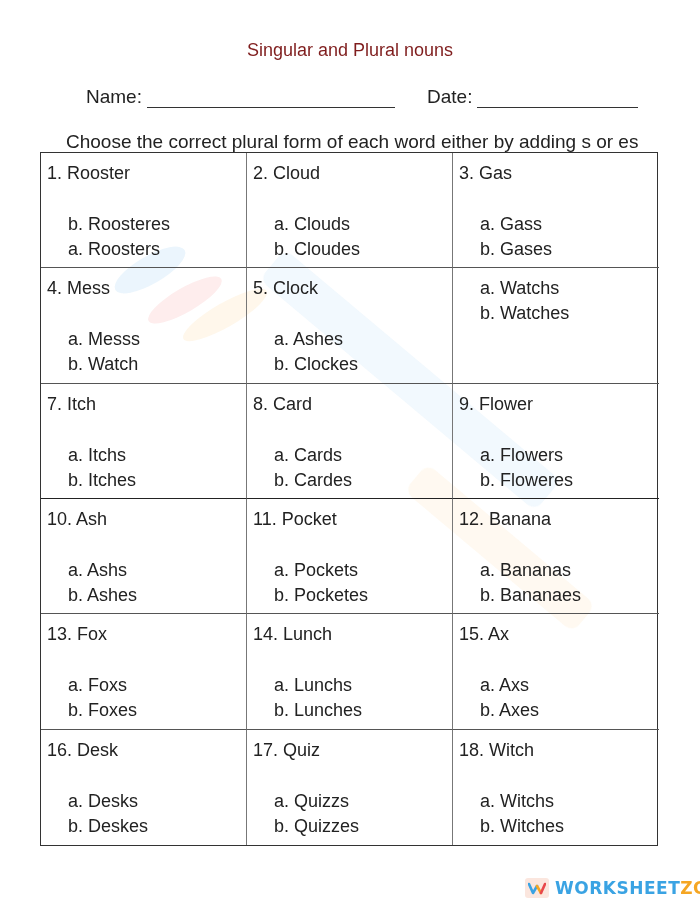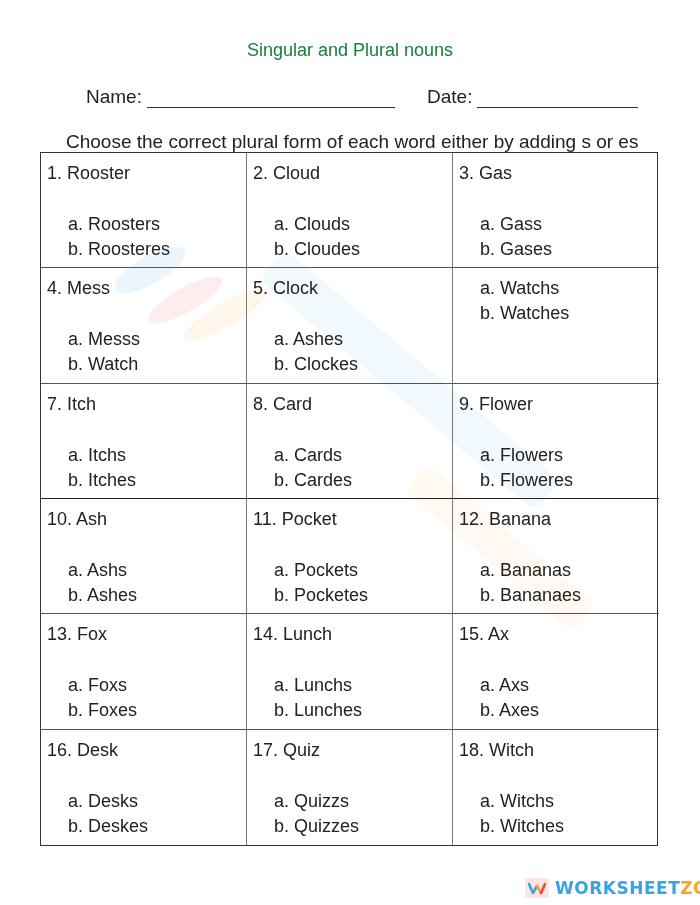--- a/index.html
+++ b/index.html
@@ -15,21 +15,21 @@
       font-family: "Liberation Sans", sans-serif;
       color: #222222;
     }
     .page-title {
       position: absolute;
       top: 40px;
       left: 0;
       width: 700px;
       text-align: center;
       font-size: 18px;
-      color: #15803d;
+      color: #7f1d1d;
     }
     .name-line {
       position: absolute;
       top: 86px;
       left: 58px;
       font-size: 19px;
       color: #222;
       white-space: nowrap;
       margin-left: 28px;
     }
@@ -150,22 +150,22 @@
 <div class="date-line">
   <span>Date:</span><span class="blank date-blank"></span>
 </div>
 
 <div class="instructions">Choose the correct plural form of each word either by adding s or es</div>
 
 <div class="grid">
 
   <div class="cell">
     <span class="word">1. Rooster</span>
+    <span class="option">b. Roosteres</span>
     <span class="option">a. Roosters</span>
-    <span class="option">b. Roosteres</span>
   </div>
   <div class="cell">
     <span class="word">2. Cloud</span>
     <span class="option">a. Clouds</span>
     <span class="option">b. Cloudes</span>
   </div>
   <div class="cell last-col">
     <span class="word">3. Gas</span>
     <span class="option">a. Gass</span>
     <span class="option">b. Gases</span>

